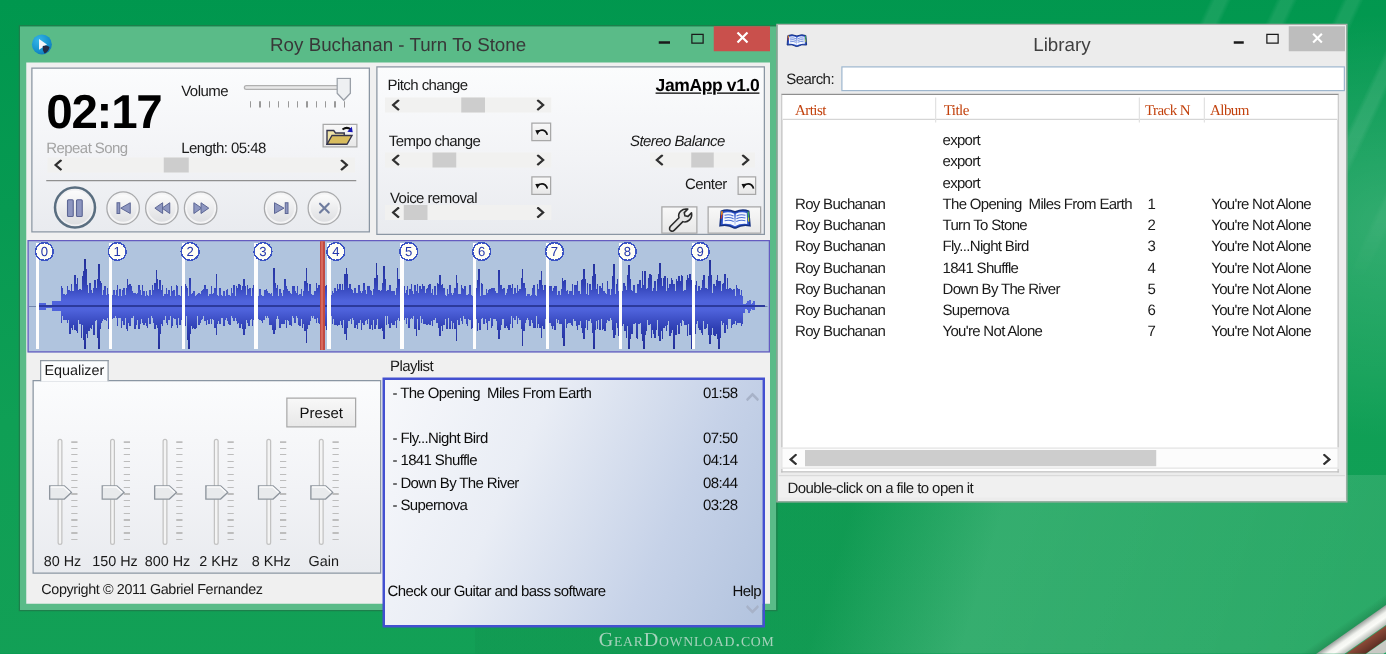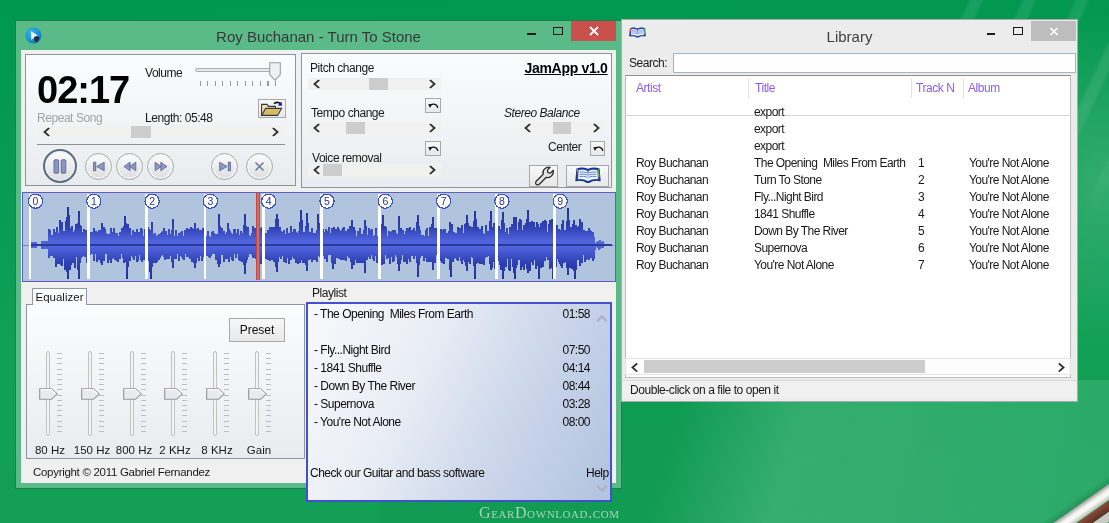--- a/index.html
+++ b/index.html
@@ -79,21 +79,21 @@
 #w2{position:absolute;left:622px;top:20px;width:455px;height:381px;background:#ececec;
  outline:1px solid #a9ada9;}
 #w2 .cap{position:absolute;left:0;top:8px;width:100%;text-align:center;font-size:15px;color:#404040;}
 #w2icon{position:absolute;left:7px;top:6px;}
 #w2 .mindash{left:365px;top:13px;width:8px;}
 #w2 .maxbox{left:391px;top:7px;}
 #w2close{position:absolute;left:409px;top:1px;width:45px;height:20px;background:#bdbdbd;}
 #srch{position:absolute;left:7px;top:36px;font-size:12px;color:#1a1a1a;letter-spacing:-0.45px;}
 #sinput{position:absolute;left:51px;top:33px;width:403px;height:20px;background:#fff;border:1px solid #9eb6cd;}
 #tbl{position:absolute;left:3px;top:55px;width:446px;height:303px;background:#fff;border:1px solid #bdbdbd;border-top-color:#8f8f8f;}
-#tbl .hd{position:absolute;top:0;left:0;width:100%;height:40px;background:#fff;border-bottom:1px solid #d5d5d5;font-size:12px;color:#8b5cf6;letter-spacing:-0.45px;}
+#tbl .hd{position:absolute;top:0;left:0;width:100%;height:20px;background:#fff;border-bottom:1px solid #d5d5d5;font-size:12px;color:#c2410c;letter-spacing:-0.45px;font-family:Liberation Serif, serif;}
 #tbl .hd span{position:absolute;top:5px;}
 .vline{position:absolute;top:2px;height:20px;width:1px;background:#e2e2e2;}
 .lr{position:absolute;left:0;width:100%;height:16px;font-size:12px;color:#1a1a1a;letter-spacing:-0.55px;}
 .lr span{position:absolute;white-space:pre;}
 .c1{left:10px;}.c2{left:128px;}.c3{left:292px;}.c4{left:343px;}
 #libsb{position:absolute;left:3px;top:338px;width:446px;height:17px;background:#fcfcfc;border:1px solid #e4e4e4;}
 #libsb .th{position:absolute;left:18px;top:1px;width:281px;height:13px;background:#cdcdcd;}
 #status{position:absolute;left:1px;top:360px;width:453px;height:18px;background:#f0f0f0;border-top:1px solid #dadada;font-size:12px;color:#1a1a1a;padding:2px 0 0 7px;letter-spacing:-0.45px;}
 </style></head>
 <body>
@@ -382,24 +382,20 @@
           <span class="pld">04:14</span>
         </div>
         <div class="plrow" style="top:73.4px">
           <span class="plt">- Down By The River</span>
           <span class="pld">08:44</span>
         </div>
         <div class="plrow" style="top:91.3px">
           <span class="plt">- Supernova</span>
           <span class="pld">03:28</span>
         </div>
-        <div class="plrow" style="top:109.2px">
-          <span class="plt">- You're Not Alone</span>
-          <span class="pld">08:00</span>
-        </div>
       <div id="plsb">
           <span class="u"><svg width="10" height="7" viewBox="0 0 10 7">
               <path d="M1 5.5 L5.0 1.5 L9 5.5" fill="none" stroke="#a7b2c8" stroke-width="2" stroke-linecap="square"></path>
             </svg></span>
           <span class="d"><svg width="10" height="7" viewBox="0 0 10 7">
               <path d="M1 1.5 L5.0 5.5 L9 1.5" fill="none" stroke="#a7b2c8" stroke-width="2" stroke-linecap="square"></path>
             </svg></span>
         </div>
     </div>
     <div class="t12" style="left:12px;top:416px;font-size:11.5px;letter-spacing:-0.3px;">Copyright © 2011 Gabriel Fernandez</div>

